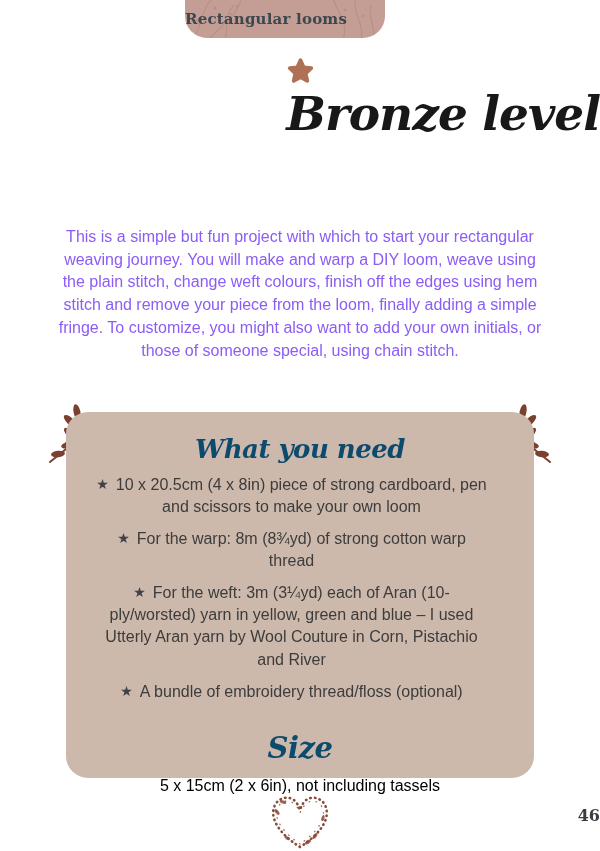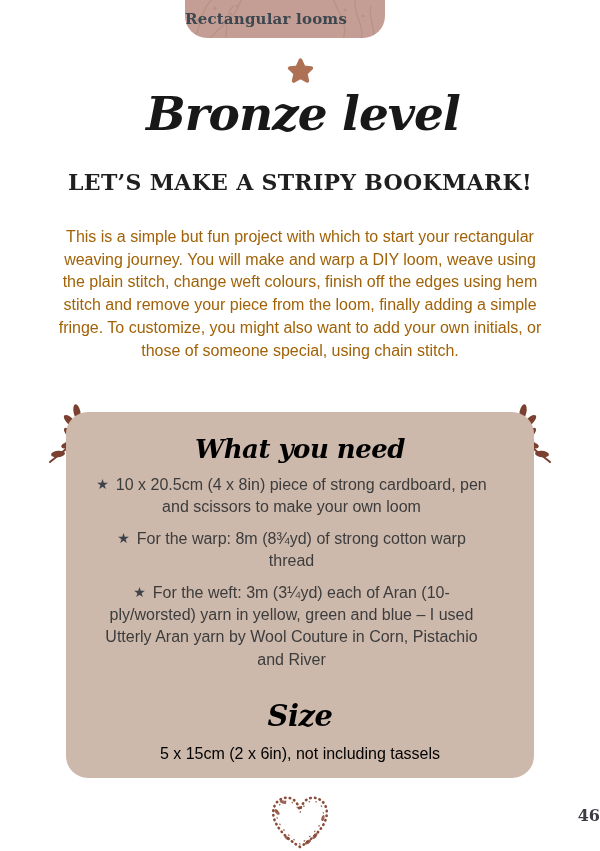--- a/index.html
+++ b/index.html
@@ -26,49 +26,49 @@
     font-weight:700;font-size:15px;color:#3d4750;letter-spacing:.2px;
   }
   
   .level-star{
     position:absolute;top:58px;left:0;right:0;
     display:flex;justify-content:center;
   }
   
   .title{
     position:absolute;top:86px;left:0;right:0;
-    text-align:center;
+    text-align:right;
     font-family:"DejaVu Serif", serif;
     font-style:italic;font-weight:800;
     font-size:47px;letter-spacing:-1px;color:#181818;padding-left:6px;
   }
   .subtitle{
     position:absolute;top:169px;left:0;right:0;
     text-align:center;
     font-family:"DejaVu Serif", serif;
     font-weight:700;font-size:22px;color:#1f1f1f;letter-spacing:.3px;
   }
   .intro{
     position:absolute;top:210px;left:55px;width:490px;
     text-align:center;
-    font-size:16px;line-height:1.42;color:#a16207;
+    font-size:16px;line-height:1.42;color:#8b5cf6;
   }
   
   .box{
     position:absolute;top:412px;left:66px;width:468px;height:366px;
     background:var(--box-bg,#cdb9ac);
     border-radius:22px;
     box-sizing:border-box;
     padding:22px 28px 0 28px;
     text-align:center;
   }
   .script-heading{
     font-family:"DejaVu Serif", serif;
     font-style:italic;font-weight:800;
-    font-size:26px;color:#000000;letter-spacing:-.5px;
+    font-size:26px;color:#0c4a6e;letter-spacing:-.5px;
     margin:0 0 10px 0;
   }
   .size-heading{margin-top:28px;margin-bottom:12px;font-size:29px;}
   .materials-list{
     list-style:none;margin:0;padding:0;
     font-size:16px;line-height:1.38;color:#3c3c3c;
   }
   .materials-list li{margin:0 17px 10px 0;}
   .star-bullet{
     display:inline-block;
@@ -119,21 +119,20 @@
     <span class="tab-label">Rectangular looms</span>
   </div>
 
   <div class="level-star">
     <svg width="27" height="26" viewBox="0 0 24 23">
       <path d="M12 2 L14.8 8.2 L21.5 9 L16.6 13.6 L18 20.3 L12 17 L6 20.3 L7.4 13.6 L2.5 9 L9.2 8.2 Z" fill="#ae7154" stroke="#ae7154" stroke-width="3.4" stroke-linejoin="round"></path>
     </svg>
   </div>
 
   <div class="title">Bronze level</div>
-  <div class="subtitle">LET’S MAKE A STRIPY BOOKMARK!</div>
   <p class="intro">This is a simple but fun project with which to start your rectangular weaving journey. You will make and warp a DIY loom, weave using the plain stitch, change weft colours, finish off the edges using hem stitch and remove your piece from the loom, finally adding a simple fringe. To customize, you might also want to add your own initials, or those of someone special, using chain stitch.</p>
 
   <svg class="leaves left" viewBox="0 0 62 66">
     <g fill="none" stroke="#7b4130" stroke-width="2" stroke-linecap="round">
       <path d="M28 65 C31 48 33 28 30 8"></path>
       <path d="M4 60 C16 50 30 40 46 24"></path>
     </g>
     <g fill="#7b4130">
       <ellipse rx="3.4" ry="8" transform="translate(31 10) rotate(-12)"></ellipse>
       <ellipse rx="3.4" ry="8" transform="translate(24 19) rotate(-46)"></ellipse>
@@ -171,20 +170,23 @@
     <ul class="materials-list">
       <li>
         <span class="star-bullet">★</span><span>10 x 20.5cm (4 x 8in) piece of strong cardboard, pen and scissors to make your own loom</span>
       </li>
       <li>
         <span class="star-bullet">★</span><span>For the warp: 8m (8¾yd) of strong cotton warp thread</span>
       </li>
       <li>
         <span class="star-bullet">★</span><span>For the weft: 3m (3¼yd) each of Aran (10-ply/worsted) yarn in yellow, green and blue – I used Utterly Aran yarn by Wool Couture in Corn, Pistachio and River</span>
       </li>
+      <li>
+        <span class="star-bullet">★</span><span>A bundle of embroidery thread/floss (optional)</span>
+      </li>
     </ul>
     <h2 class="script-heading size-heading">Size</h2>
     <p class="size-text">5 x 15cm (2 x 6in), not including tassels</p>
   </div>
 
   <div class="pageno-wrap">
     <svg class="heart-svg" viewBox="0 0 74 66">
       <g fill="none" stroke="#8a4a38" stroke-linecap="round">
         <path stroke-width="2.6" stroke-dasharray="0.5 4.2" d="M37 59 C15 45 6 29 12 17 C16 9 27 7 33 14 C35 17 36 19 37 22 C38 19 39 17 41 14 C47 7 58 9 62 17 C68 29 59 45 37 59 Z"></path>
         <path stroke-width="1.4" stroke-dasharray="0.5 6.5" opacity=".8" d="M37 56 C18 43 10 29 15 19 C19 12 27 11 32 17 C34 19 36 21 37 25 C38 21 40 19 42 17 C47 11 55 12 59 19 C64 29 56 43 37 56 Z"></path>

